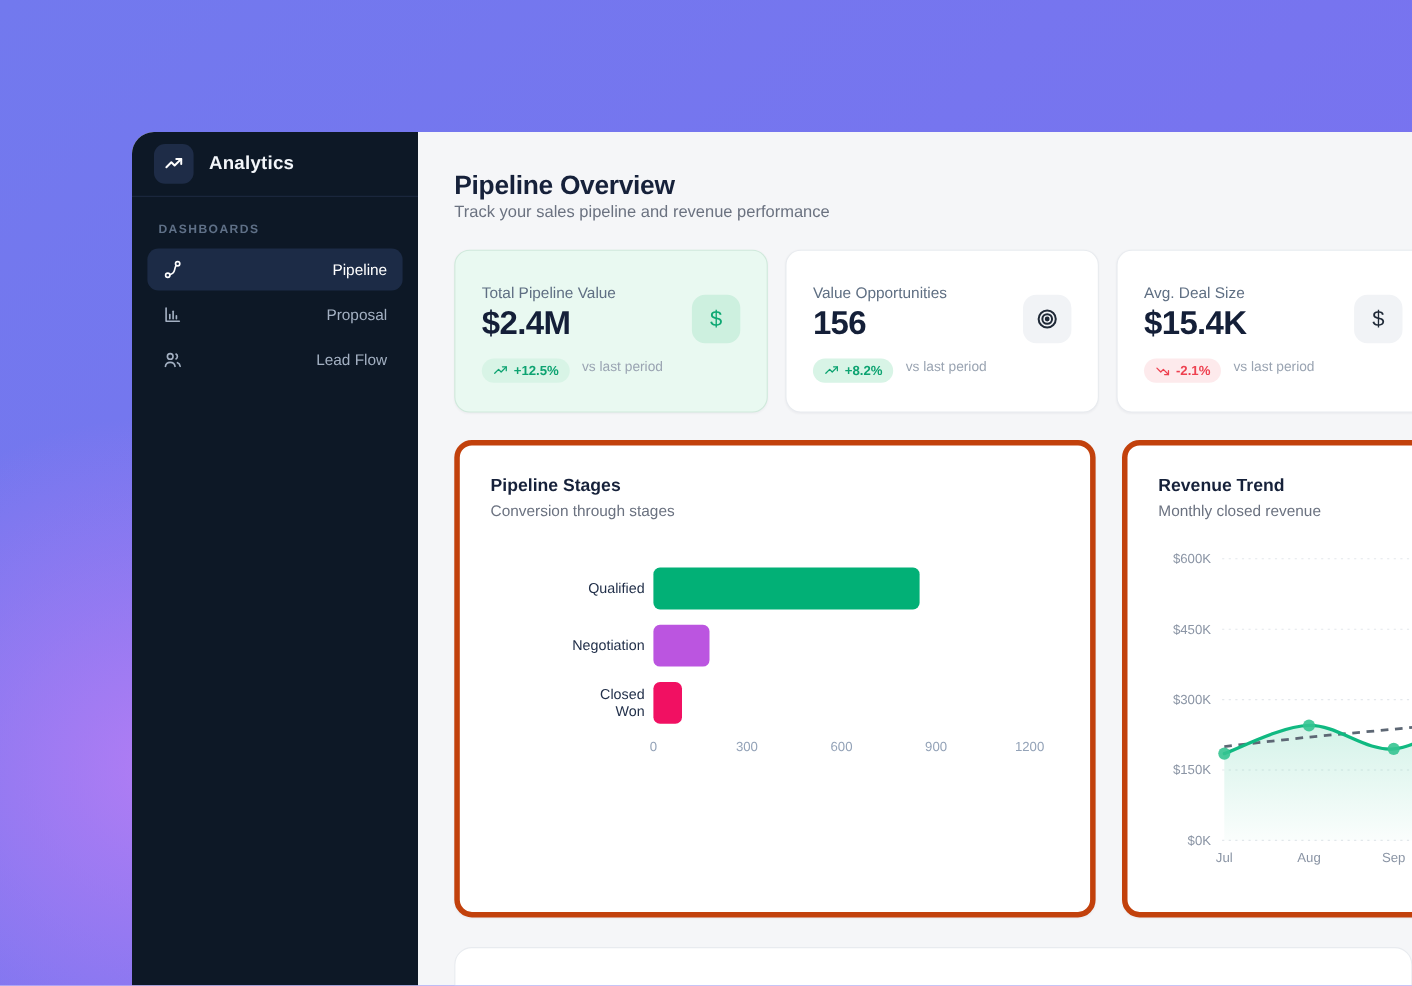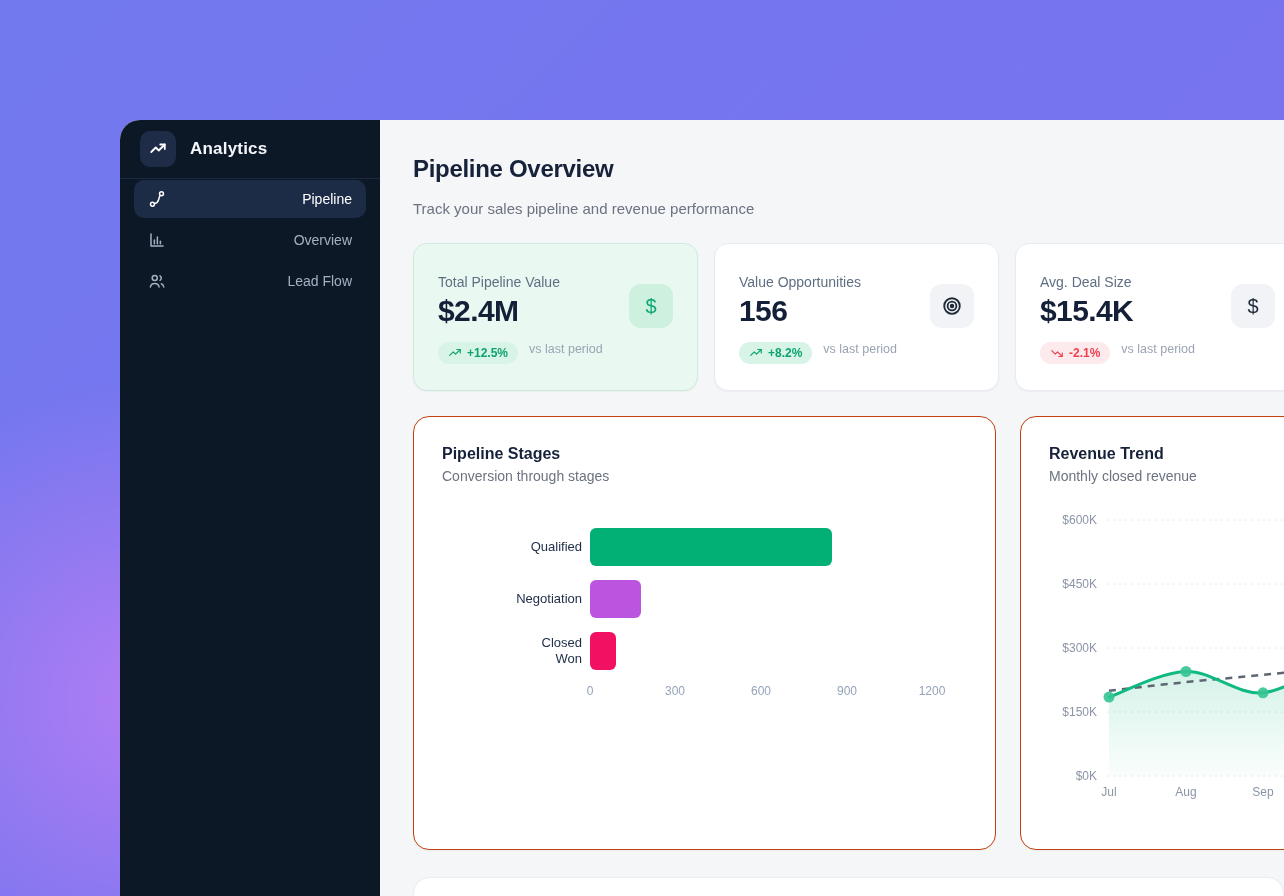--- a/index.html
+++ b/index.html
@@ -23,40 +23,40 @@
   .logo-sq svg { width:18px; height:18px; }
   .app-title { font-size:17px; font-weight:700; color:#f3f6fa; letter-spacing:0.2px; }
   .side-divider { height:1px; background:#1c2940; }
   .section-label { padding:24px 24px 10px; font-size:11px; font-weight:700; letter-spacing:1.3px; color:#5f7087; }
   .nav-item { display:flex; align-items:center; gap:14px; margin:1px 14px 3px; padding:10px 14px; border-radius:10px; font-size:14px; font-weight:500; color:#a3b0c2; cursor:pointer;justify-content:space-between; }
   .nav-item.active { background:#1c2b46; color:#ffffff; }
   .nav-item svg { width:18px; height:18px; flex-shrink:0; }
   
   .main { flex:1; padding:35px 0 0 33px; overflow:hidden; }
   .page-title { font-size:24px; font-weight:700; color:#16213a; letter-spacing:-0.3px; }
-  .page-subtitle { font-size:15px; color:#6b7280; margin-top:17px; }
+  .page-subtitle { font-size:15px; color:#6b7280; margin-top:1px; }
   
   .kpi-row { display:flex; gap:16px; margin-top:26px; }
   .kpi-card { width:285px; height:148px; flex-shrink:0; background:#ffffff; border:1px solid #e8ebef; border-radius:14px; padding:24px 24px 0; box-shadow:0 1px 2px rgba(16,24,40,0.04); }
   .kpi-card.highlight { background:#e9f9f1; border-color:#cfe9db; }
   .kpi-top { display:flex; justify-content:space-between; align-items:flex-end; }
   .kpi-label { font-size:14px; color:#5f6f83; padding-top:6px; }
   .kpi-value { font-size:30px; font-weight:700; color:#141f38; letter-spacing:-0.6px; margin-top:4px; }
   .kpi-icon { width:44px; height:44px; border-radius:12px; background:#f1f3f6; color:#1f2937; display:flex; align-items:center; justify-content:center; font-size:20px; font-weight:500; }
   .kpi-card.highlight .kpi-icon { background:#cdf0df; color:#0ea873; }
   .kpi-icon svg { width:22px; height:22px; }
   .kpi-foot { display:flex; align-items:flex-start; margin-top:14px; }
   .badge { display:inline-flex; align-items:center; gap:5px; padding:4px 10px; border-radius:999px; font-size:12px; font-weight:700; }
   .badge svg { width:14px; height:14px; }
   .badge.up { background:#d8f4e6; color:#0da371; }
   .badge.down { background:#fdeaec; color:#ee4150; }
   .kpi-compare { font-size:12.5px; color:#9aa4b2; margin-left:11px; }
   
   .charts-row { display:flex; gap:24px; margin-top:25px; }
-  .chart-card { background:#ffffff; border:1px solid #c2410c; border-radius:16px; padding:28px; height:434px; flex-shrink:0; box-shadow:0 1px 2px rgba(16,24,40,0.04); }
+  .chart-card { background:#ffffff; border:5px solid #c2410c; border-radius:16px; padding:28px; height:434px; flex-shrink:0; box-shadow:0 1px 2px rgba(16,24,40,0.04); }
   .card-title { font-size:16px; font-weight:700; color:#16213a; }
   .card-sub { font-size:14px; color:#6b7280; margin-top:5px; }
   #stages-card { width:583px; }
   #revenue-card { width:583px; }
   
   .bars { margin-top:44px; }
   .bar-row { display:flex; align-items:center; height:38px; margin-bottom:14px; }
   .bar-label { width:148px; padding-right:8px; text-align:right; font-size:13px; font-weight:500; color:#22304a; line-height:1.25; white-space:pre-line; }
   .bar { height:38px; border-radius:6px; }
   .axis { position:relative; height:16px; margin-left:148px; margin-top:10px; width:360px; }
@@ -74,41 +74,42 @@
     <div class="side-header">
       <div class="logo-sq">
         <svg viewBox="0 0 24 24" fill="none" stroke="currentColor" stroke-width="2.4" stroke-linecap="round" stroke-linejoin="round">
             <polyline points="3 16 9 10 13 14 21 6"></polyline>
             <polyline points="15 6 21 6 21 12"></polyline>
           </svg>
       </div>
       <span class="app-title">Analytics</span>
     </div>
     <div class="side-divider"></div>
+    <div class="section-label">DASHBOARDS</div>
     <nav id="nav">
         <div class="nav-item active">
           <span style="display:flex">
             <svg viewBox="0 0 24 24" fill="none" stroke="currentColor" stroke-width="2" stroke-linecap="round" stroke-linejoin="round">
               <circle cx="6" cy="19" r="2.6"></circle>
               <circle cx="18" cy="5" r="2.6"></circle>
               <path d="M8.6 18.2c3.5-1 5-2.6 5.6-5.4.5-2.3.9-4.2 2-5.6"></path>
             </svg>
           </span>
           <span>Pipeline</span>
         </div>
         <div class="nav-item">
           <span style="display:flex">
             <svg viewBox="0 0 24 24" fill="none" stroke="currentColor" stroke-width="2" stroke-linecap="round" stroke-linejoin="round">
               <path d="M4 4v16h16"></path>
               <path d="M8.5 17v-5"></path>
               <path d="M12.5 17v-9"></path>
               <path d="M16.5 17v-3.5"></path>
             </svg>
           </span>
-          <span>Overview</span>
+          <span>Proposal</span>
         </div>
         <div class="nav-item">
           <span style="display:flex">
             <svg viewBox="0 0 24 24" fill="none" stroke="currentColor" stroke-width="2" stroke-linecap="round" stroke-linejoin="round">
               <circle cx="9" cy="8" r="3.4"></circle>
               <path d="M3.2 20c.4-3 2.7-4.8 5.8-4.8s5.4 1.8 5.8 4.8"></path>
               <path d="M16 5.2a3.4 3.4 0 0 1 0 5.9"></path>
               <path d="M17.8 15.6c2 .7 3 2.2 3.2 4.4"></path>
             </svg>
           </span>

